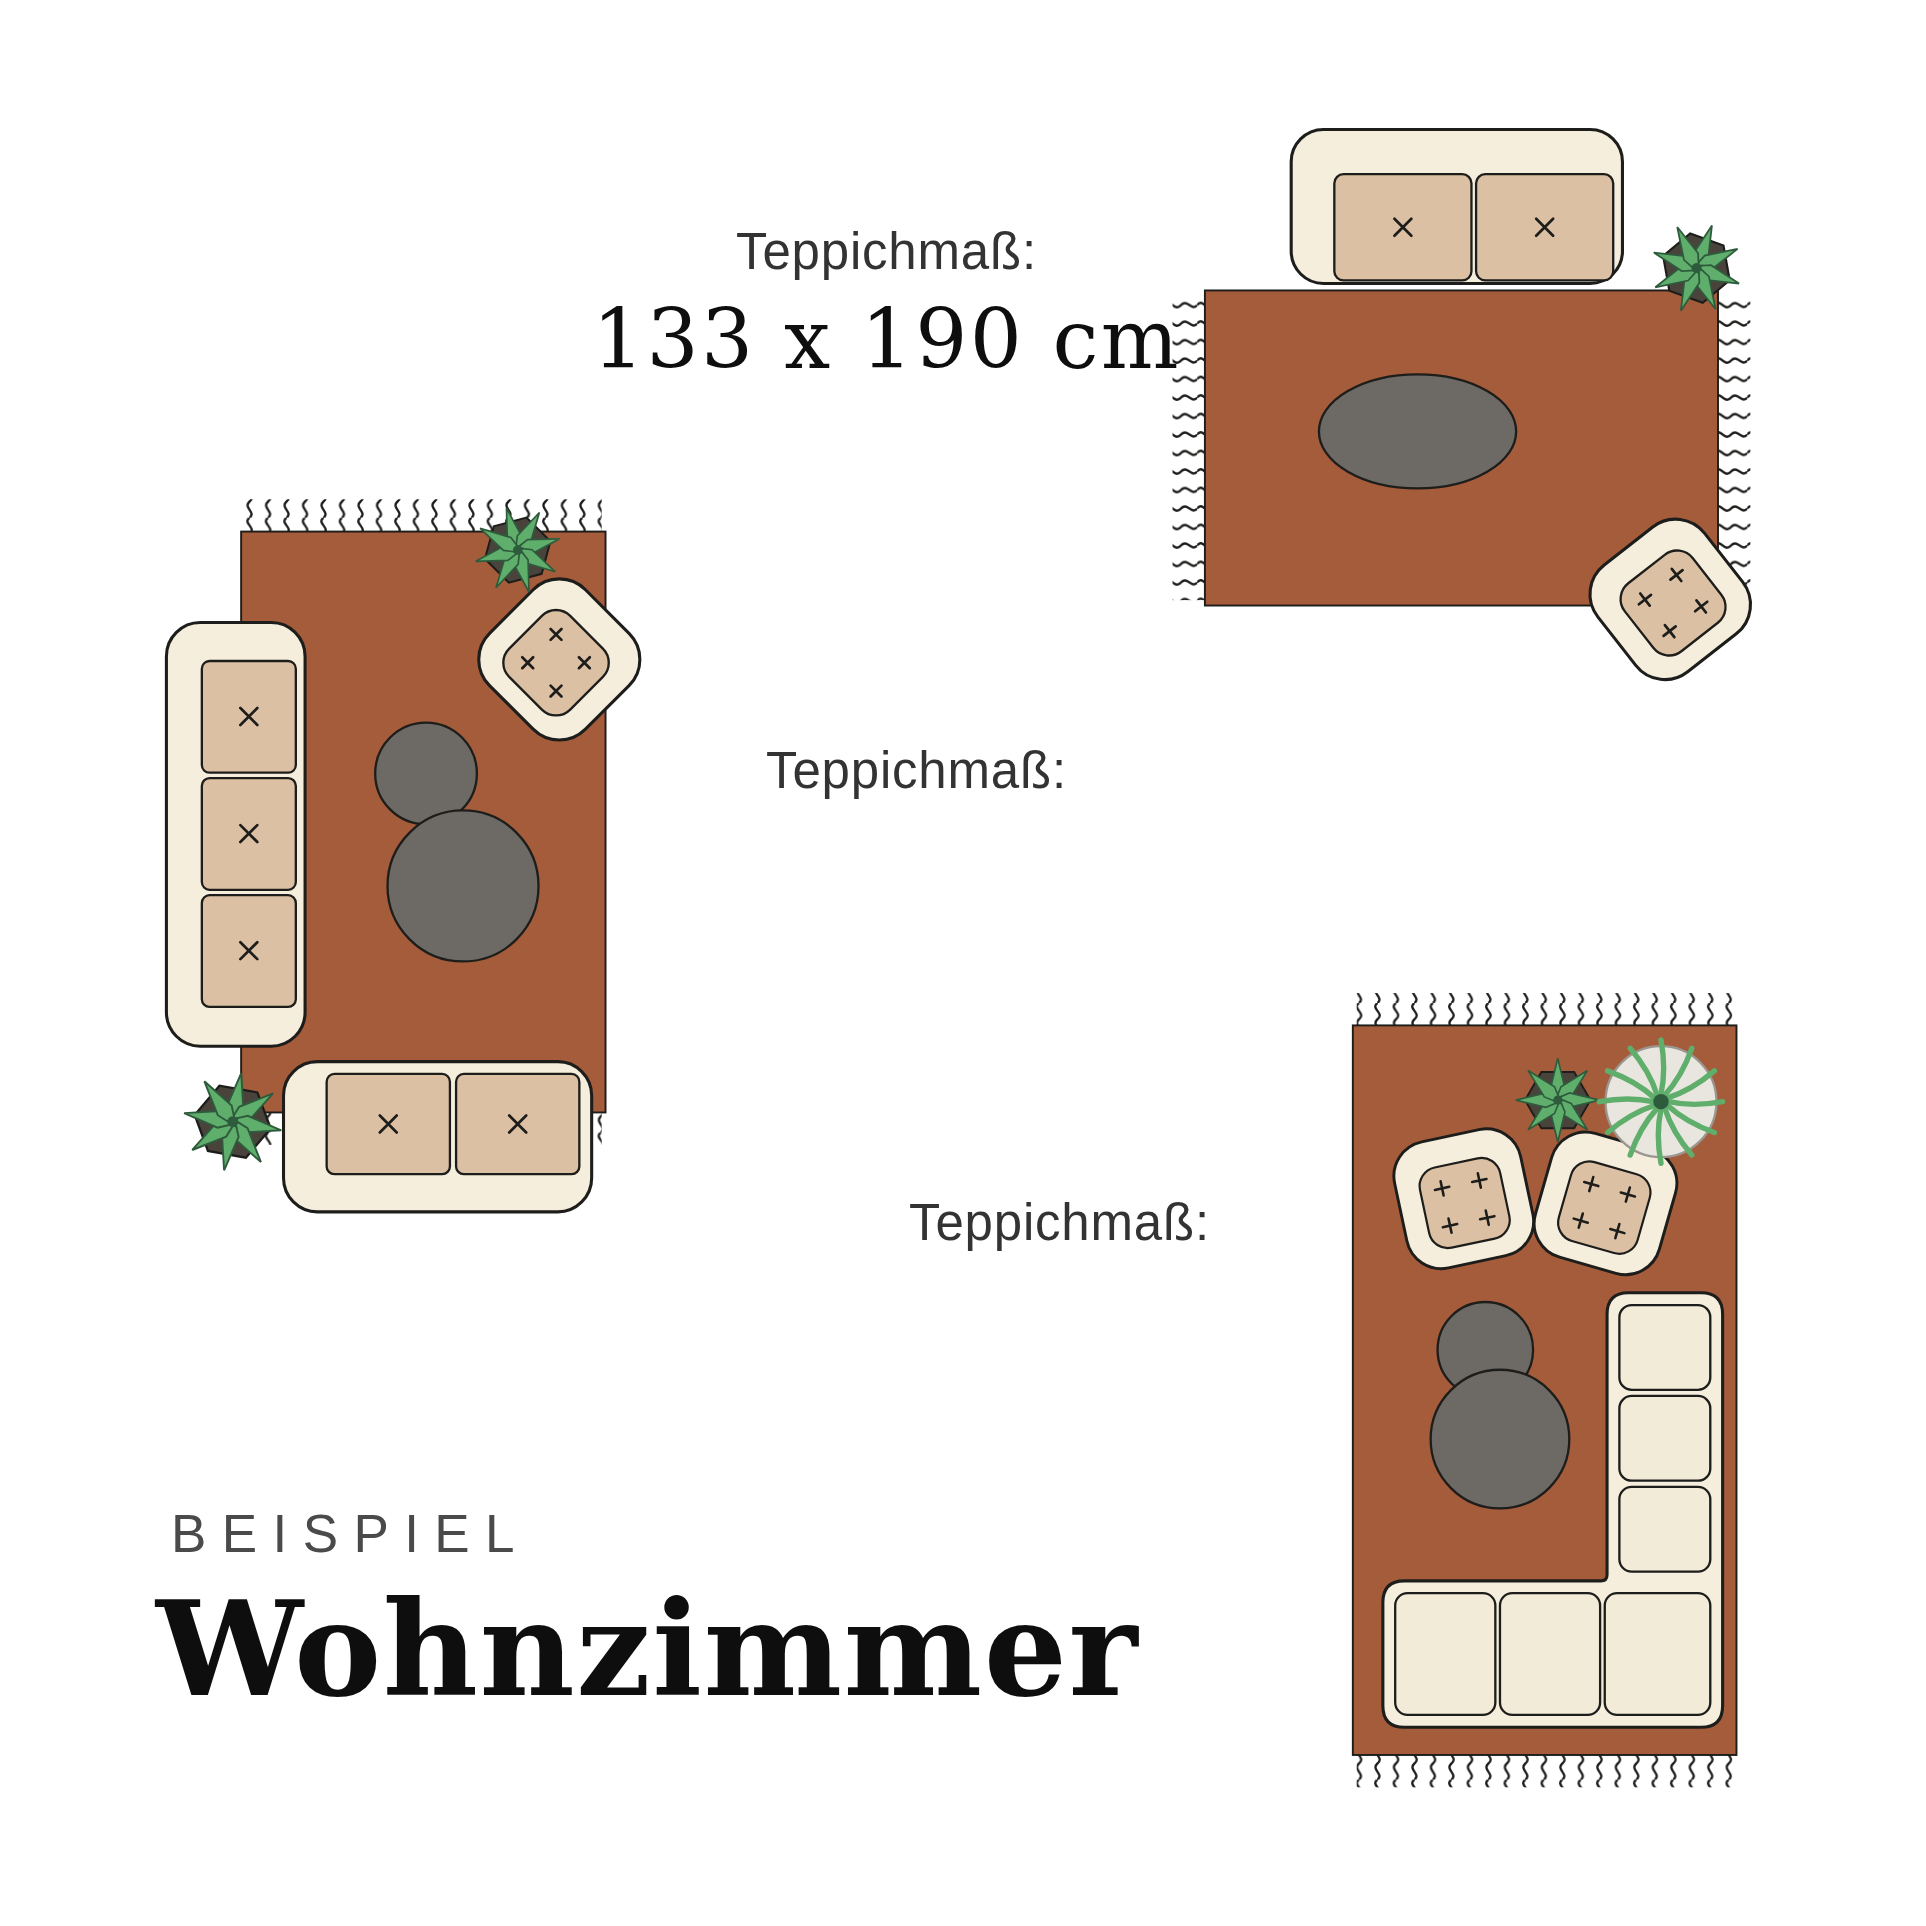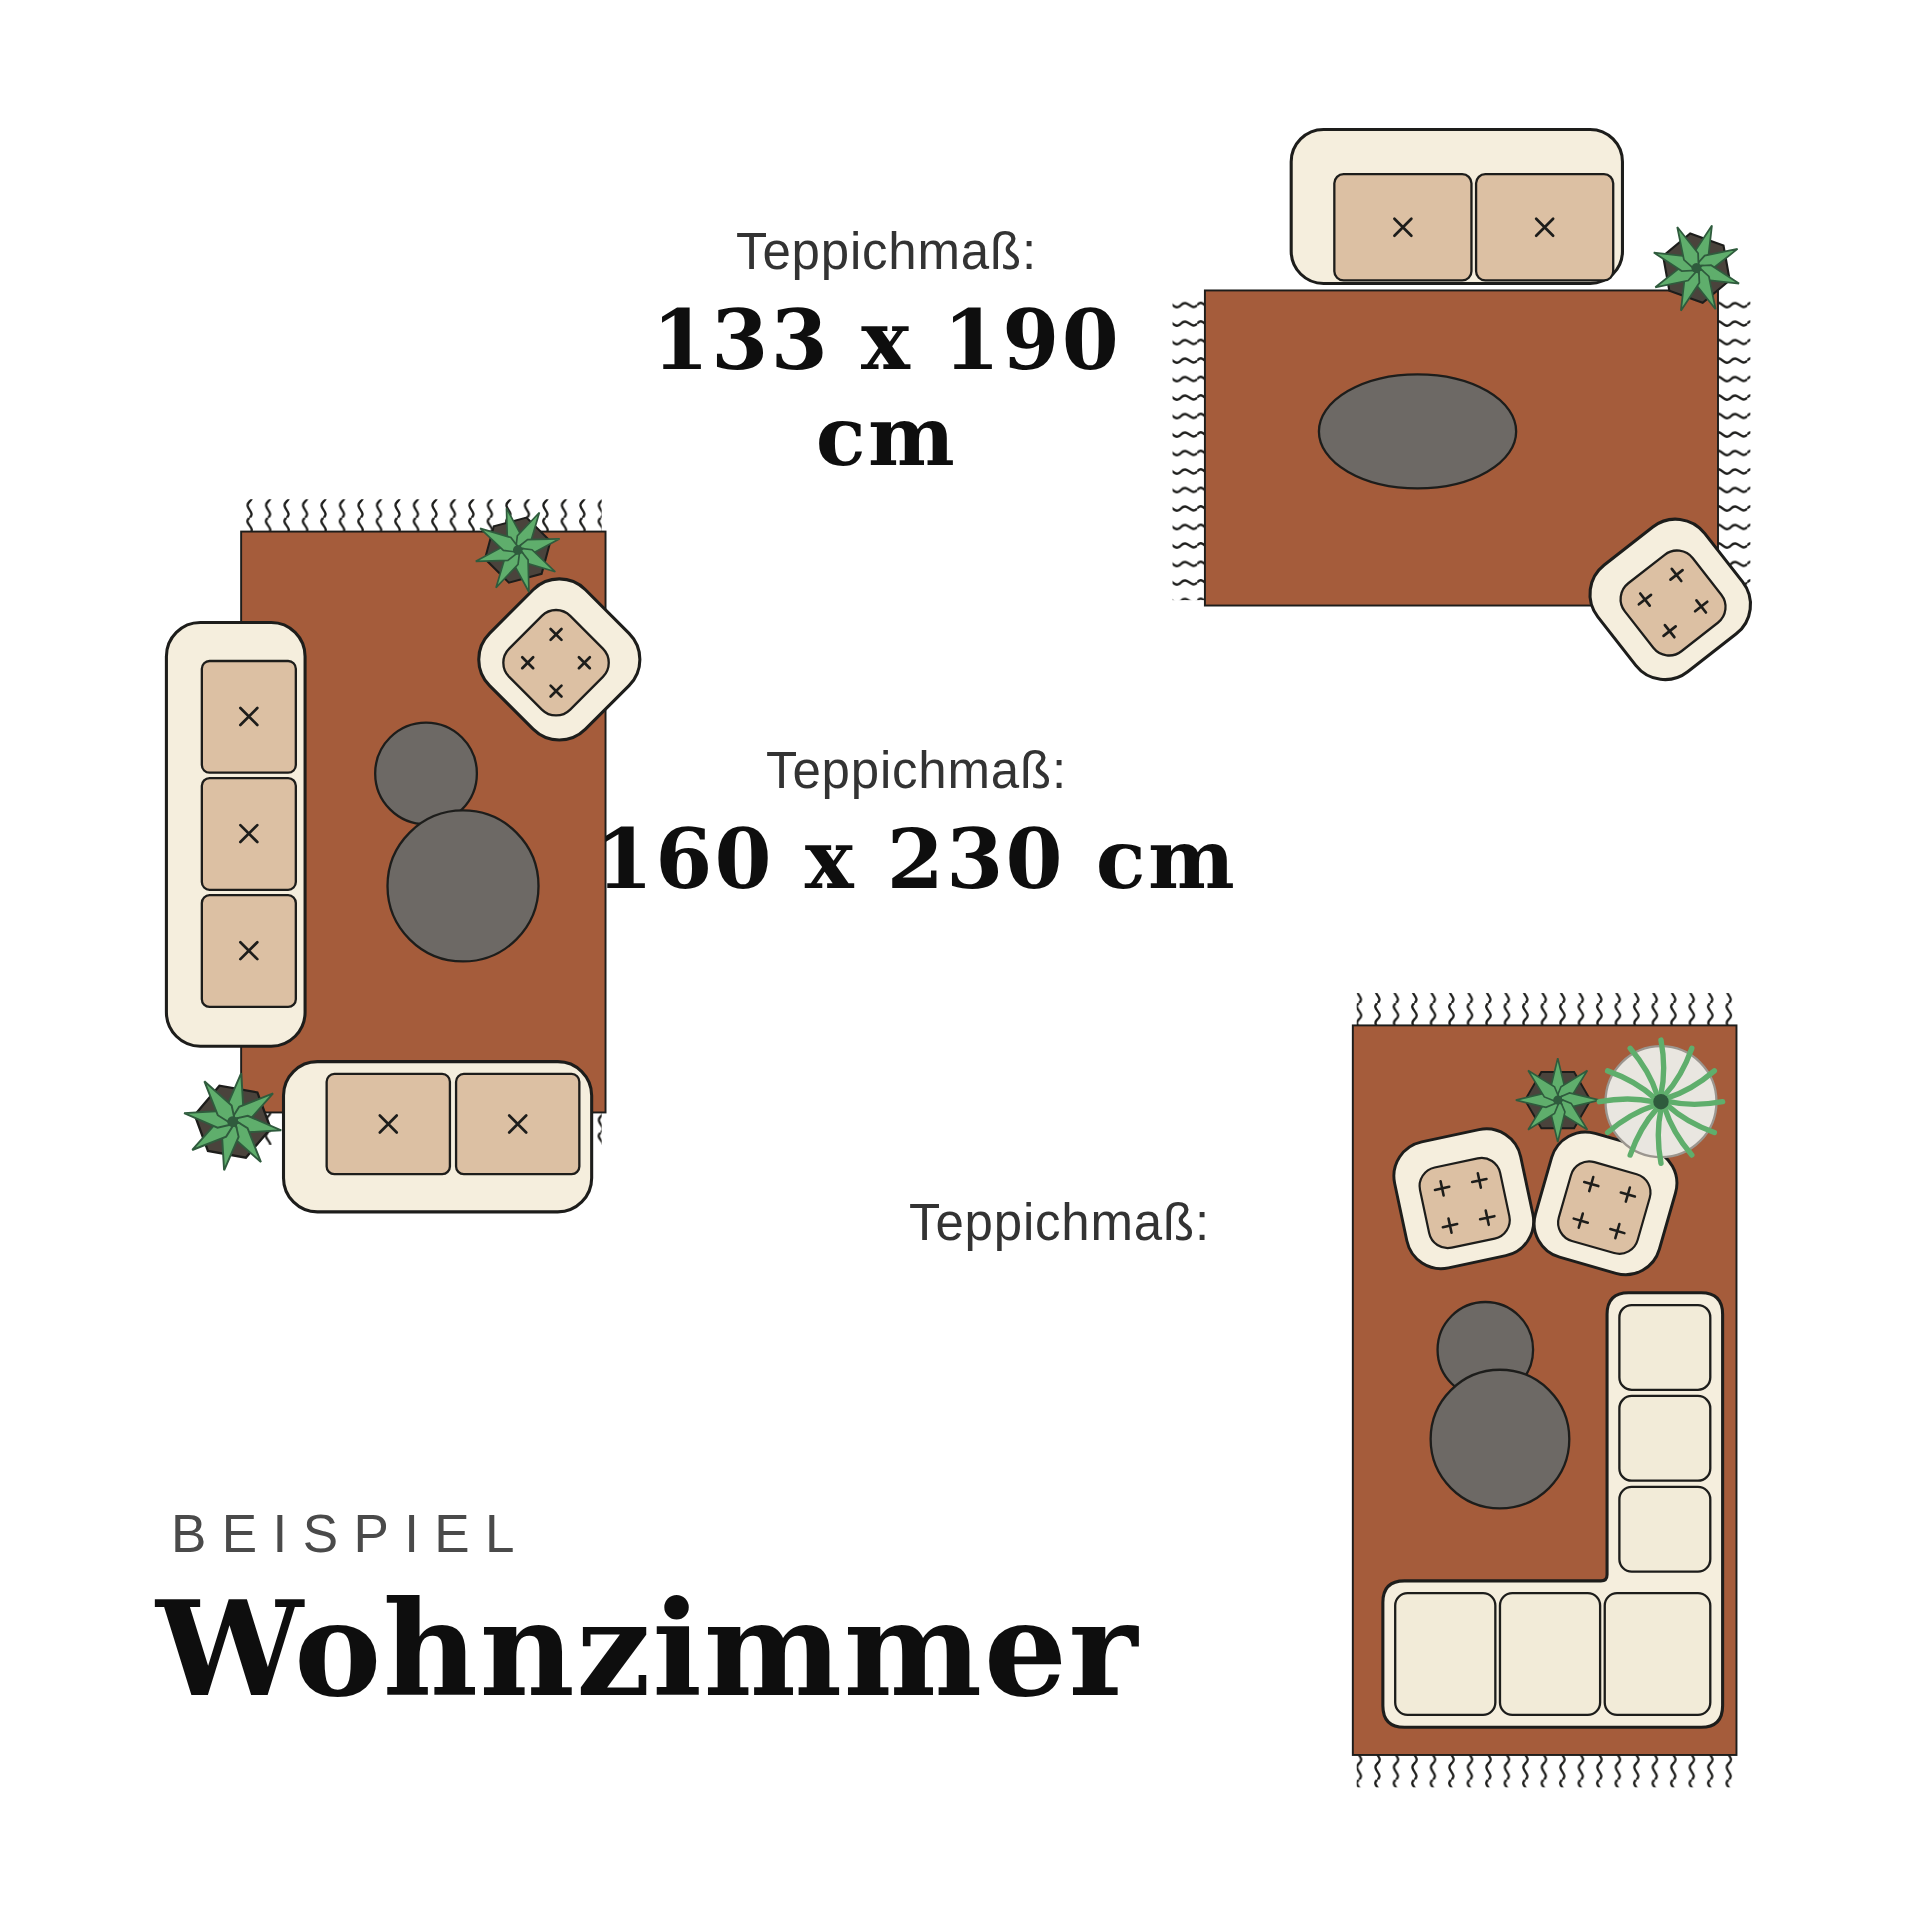--- a/index.html
+++ b/index.html
@@ -22,21 +22,21 @@
   .pot{fill:var(--pot_dark);stroke:var(--outline);stroke-width:3;}
   .potlight{fill:var(--pot_light);stroke:#9b968f;stroke-width:3;}
   .leaves path{fill:var(--leaf);stroke:var(--leaf_dark);stroke-width:2.5;}
   .blades path{fill:none;stroke:var(--leaf);stroke-width:7;stroke-linecap:round;}
   .leafcenter{fill:var(--leaf_dark);}
 
   
   .label-block{position:absolute;text-align:center;}
   .caption{font-size:51px;color:var(--caption_text);letter-spacing:0.8px;}
   .size{
-    font-family:"DejaVu Serif","Liberation Serif",serif;font-weight:700;
+    font-family:"DejaVu Serif","Liberation Serif",serif;font-weight:400;
     font-size:82px;color:var(--size_text);letter-spacing:2.3px;margin-top:10.8px;
   }
   .eyebrow{
     position:absolute;left:171px;top:1503px;font-size:53px;
     letter-spacing:15.4px;color:var(--eyebrow_text);
   }
   .title{
     position:absolute;left:156px;top:1572px;
     font-family:"DejaVu Serif","Liberation Serif",serif;font-weight:700;
     font-size:131px;color:var(--size_text);letter-spacing:1.5px;
@@ -165,21 +165,20 @@
     </g>
   </svg>
 
   <div class="label-block" style="left:586px;top:222px;width:601px;">
     <div class="caption">Teppichmaß:</div>
     <div class="size">133 x 190 cm</div>
   </div>
 
   <div class="label-block" style="left:593px;top:741px;width:647px;">
     <div class="caption">Teppichmaß:</div>
-    <div class="size">160 x 230 cm</div>
   </div>
 
   <div class="label-block" style="left:759px;top:1193px;width:601px;">
     <div class="caption">Teppichmaß:</div>
   </div>
 
   <div class="eyebrow">BEISPIEL</div>
   <div class="title">Wohnzimmer</div>
 
 </div>

